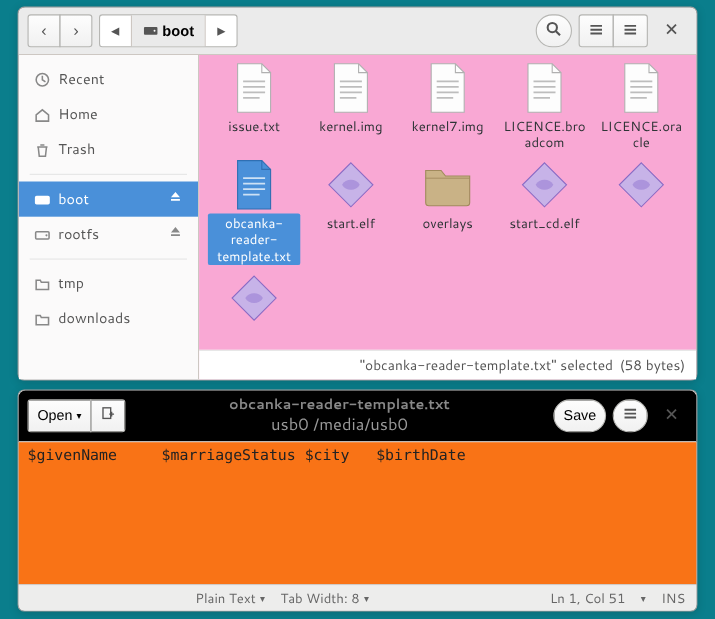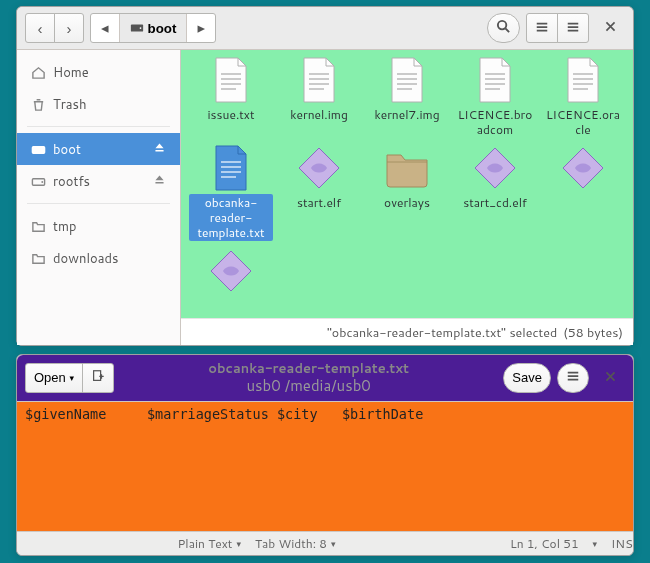--- a/index.html
+++ b/index.html
@@ -23,38 +23,38 @@
   .icon { width: 14px; height: 14px; display: inline-block; }
   
   .fm-body { display: flex; flex: 1; overflow: hidden; }
   .sidebar { width: 164px; background: #fbfafa; border-right: 1px solid #cdc7c2; display: flex; flex-direction: column; padding-top: 6px; overflow-y: auto; }
   .side-item { display: flex; align-items: center; gap: 8px; padding: 7px 14px; cursor: pointer; font-size: 13px; color: #555; }
   .side-item.selected { background: #4a90d9; color: #fff; }
   .side-item.selected .icon svg * { stroke: #fff; fill: #fff; }
   .side-sep { height: 1px; background: #e5e5e5; margin: 6px 10px; }
   .eject { margin-left: auto; }
   
-  .icon-view { flex: 1; display: flex; flex-direction: column; background: #86efac; }
+  .icon-view { flex: 1; display: flex; flex-direction: column; background: #f9a8d4; }
   .icon-grid { flex: 1; display: grid; grid-template-columns: repeat(5, 1fr); gap: 2px 0; padding: 4px 6px; overflow-y: auto; align-content: start; }
   .file-item { display: flex; flex-direction: column; align-items: center; text-align: center; padding: 2px; cursor: pointer; border-radius: 3px; }
   .file-item .thumb { width: 48px; height: 48px; display: flex; align-items: center; justify-content: center; }
   .file-item .label { font-size: 12px; line-height: 1.25; margin-top: 2px; padding: 1px 4px; max-width: 84px; word-wrap: break-word; }
   .file-item.selected .thumb { filter: none; }
   .file-item.selected .label { background: #4a90d9; color: #fff; border-radius: 2px; }
   
   .statusbar { display: flex; align-items: center; padding: 4px 10px; font-size: 12.5px; color: #555; border-top: 1px solid #e5e5e5; background: #fff; justify-content: flex-end; gap: 6px; }
   
   
   .ed-window { top: 354px; left: 16px; width: 618px; height: 202px; display: flex; flex-direction: column; }
-  .ed-header { display: flex; align-items: center; padding: 6px 8px; border-bottom: 1px solid #cdc7c2; background: #4c1d95; border-radius: 6px 6px 0 0; gap: 6px; }
+  .ed-header { display: flex; align-items: center; padding: 6px 8px; border-bottom: 1px solid #cdc7c2; background: #000000; border-radius: 6px 6px 0 0; gap: 6px; }
   .ed-title-block { flex: 1; text-align: center; line-height: 1.2; }
   .ed-title { font-weight: bold; font-size: 13px; color: #888; }
   .ed-subtitle { font-size: 15px; color: #999; }
   .ed-content { flex: 1; background: #f97316; padding: 4px 8px; font-family: "DejaVu Sans Mono", monospace; font-size: 13.5px; white-space: pre; overflow: auto; color: #222; }
-  .ed-status { display: flex; align-items: center; padding: 3px 0; font-size: 12px; color: #666; background: #ededec; border-top: 1px solid #cdc7c2; gap: 14px; border-radius: 0 0 6px 6px; }
+  .ed-status { display: flex; align-items: center; padding: 3px 10px; font-size: 12px; color: #666; background: #ededec; border-top: 1px solid #cdc7c2; gap: 14px; border-radius: 0 0 6px 6px; }
   .ed-status .sflex { flex: 1; }
   .dd { display: inline-flex; align-items: center; gap: 4px; cursor: pointer; }
   .tri { font-size: 9px; }
   
   
   .file-doc { width: 42px; height: 48px; }
   .folder-ic { width: 48px; height: 42px; }
   .elf-ic { width: 44px; height: 44px; }
   
   .chev { font-size: 15px; color: #555; }
@@ -123,20 +123,27 @@
           </svg>
       </span>
     </button>
   </div>
 
   <div class="fm-body">
     <div class="sidebar">
       <div id="places">
           <div class="side-item">
             <span class="icon"><svg viewBox="0 0 16 16" width="15" height="15">
+                <circle cx="8" cy="8" r="6" fill="none" stroke="#888" stroke-width="1.5"></circle>
+                <path d="M8 4v4l3 2" stroke="#888" stroke-width="1.5" fill="none"></path>
+              </svg></span>
+      <span>Recent</span>
+      </div>
+          <div class="side-item">
+            <span class="icon"><svg viewBox="0 0 16 16" width="15" height="15">
                 <path d="M2 8l6-5 6 5v6H2z" fill="none" stroke="#888" stroke-width="1.5"></path>
               </svg></span>
       <span>Home</span>
       </div>
           <div class="side-item">
             <span class="icon"><svg viewBox="0 0 16 16" width="15" height="15">
                 <path d="M4 5h8l-1 9H5zM3 5h10M6 3h4" fill="none" stroke="#888" stroke-width="1.5"></path>
               </svg></span>
       <span>Trash</span>
       </div>

